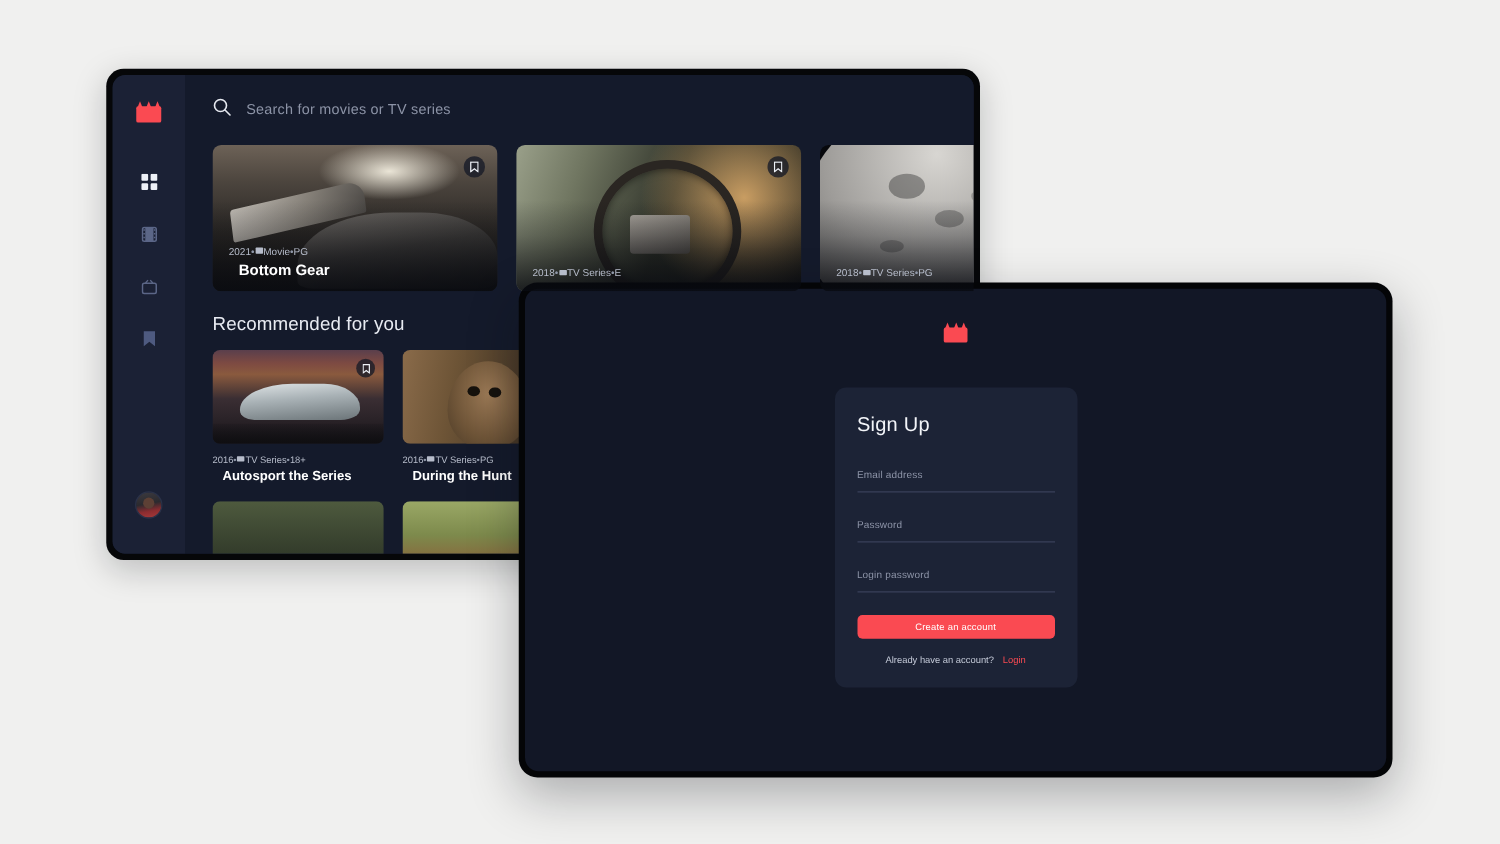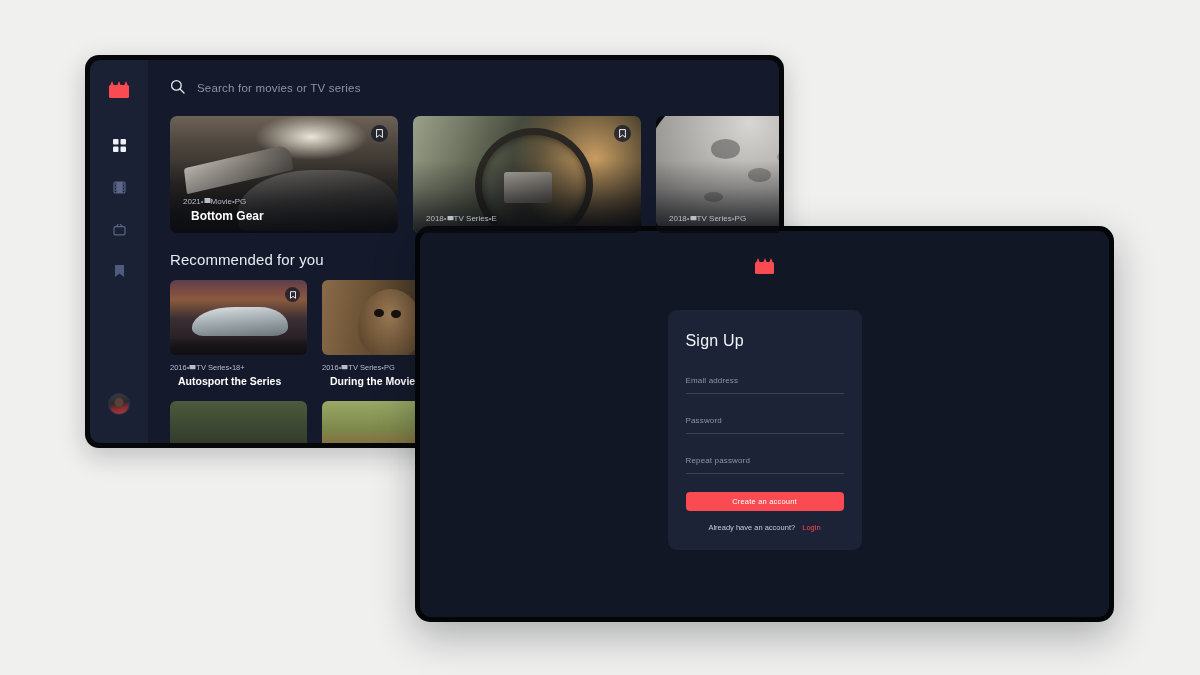--- a/index.html
+++ b/index.html
@@ -601,21 +601,21 @@
                 <span class="dot">•</span>
                 <span>
                   <svg width="7" height="7" viewBox="0 0 7 7">
                       <rect x="0.5" y="2" width="6" height="4.2" rx="0.6" fill="#b7bdcb"></rect>
                     </svg>
                 </span>
                 <span>TV Series</span>
                 <span class="dot">•</span>
                 <span>PG</span>
               </div>
-              <div class="card-title">During the Movie</div>
+              <div class="card-title">During the Hunt</div>
             </div>
           </div>
 
         </div>
 
         <div class="row" style="margin-top:14px;">
           <div class="card card-rec">
             <div class="thumb">
               <div class="img-strip-a"></div>
             </div>
@@ -655,21 +655,21 @@
 
         <div class="field">
           <span>Email address</span>
         </div>
 
         <div class="field">
           <span>Password</span>
         </div>
 
         <div class="field">
-          <span>Repeat password</span>
+          <span>Login password</span>
         </div>
 
         <button class="cta">Create an account</button>
 
         <div class="signup-foot">
           <span>Already have an account?</span>
           <span class="login-link">Login</span>
         </div>
       </div>
 

